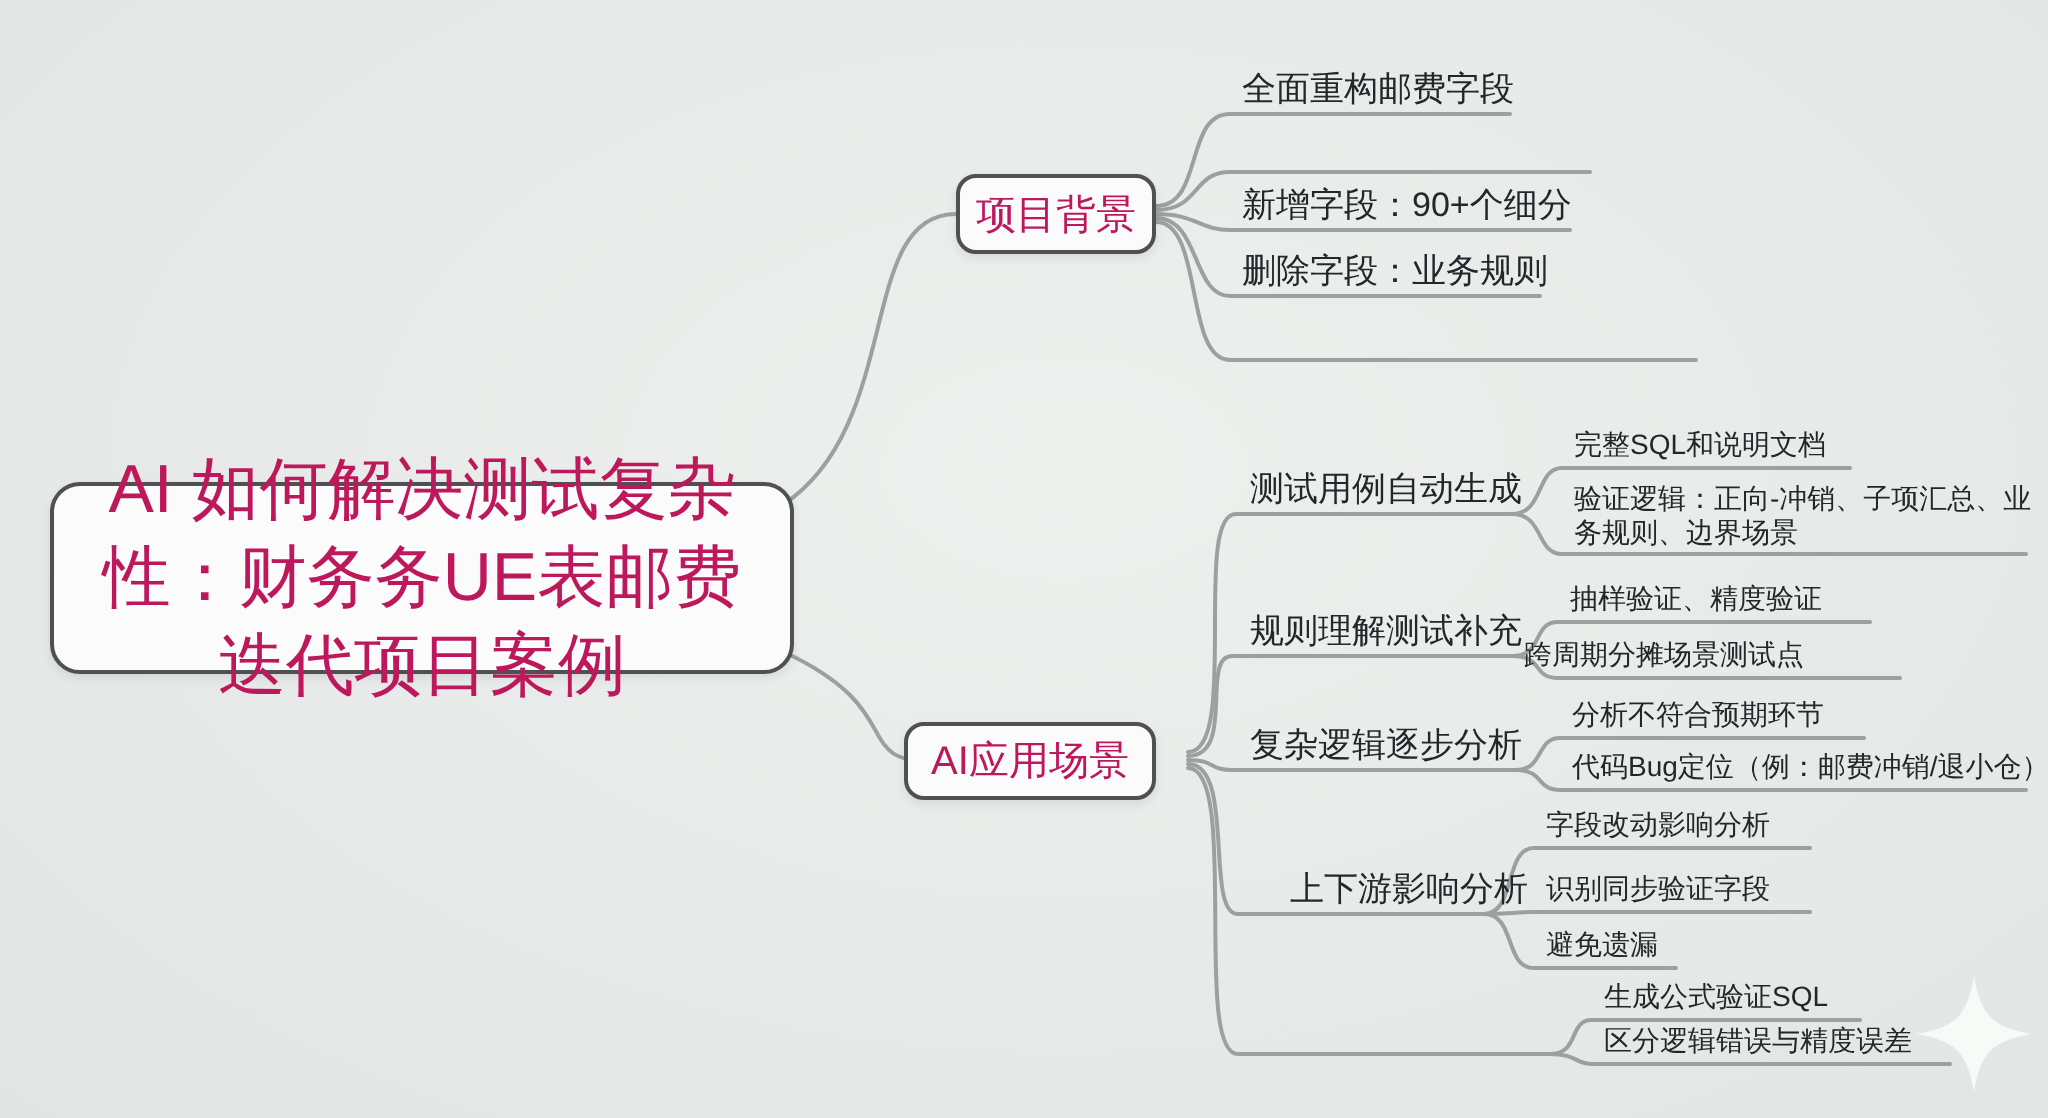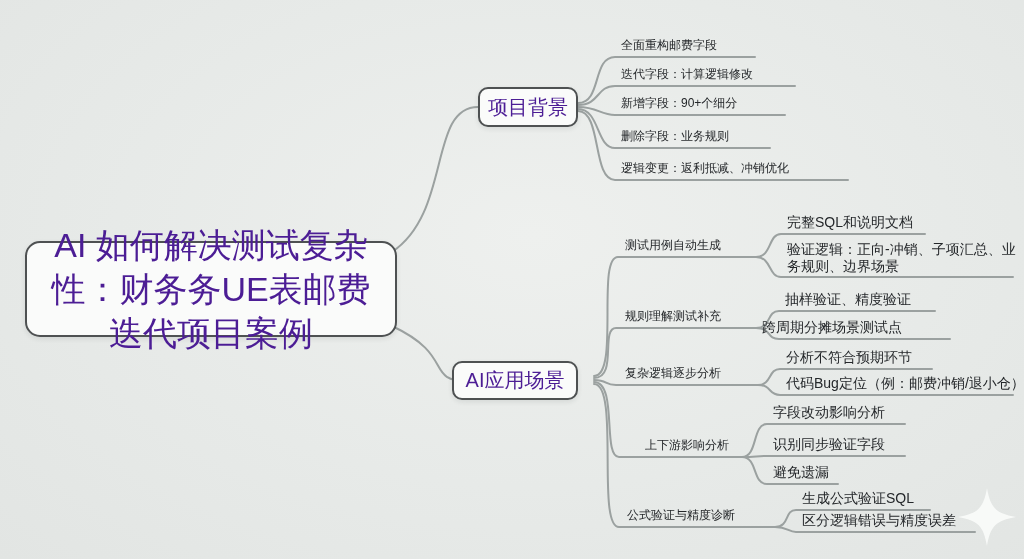--- a/index.html
+++ b/index.html
@@ -5,28 +5,28 @@
   html,body{margin:0;padding:0;}
   body{font-family:"Liberation Sans","DejaVu Sans",sans-serif;}
   .stage{
     position:relative;width:1024px;height:559px;overflow:hidden;
     background:radial-gradient(ellipse at 52% 42%, #eef0ee 0%, #e7eae8 55%, #e2e5e3 100%);
   }
   .edges{position:absolute;left:0;top:0;width:1024px;height:559px;}
   .node{
     position:absolute;display:flex;align-items:center;justify-content:center;
     background:#fafbfa;border:2.5px solid #4e5152;border-radius:12px;
-    color:#4c1d95;text-align:center;box-sizing:border-box;
+    color:#be185d;text-align:center;box-sizing:border-box;
     box-shadow:0 2px 5px rgba(40,45,45,0.10);
   }
   .node.central{font-size:34px;font-weight:500;line-height:44px;border-radius:15px;padding:0 14px;}
   .node.branch{font-size:20px;font-weight:500;border-radius:10px;}
   .leaf{
     position:absolute;color:#24272a;white-space:nowrap;
-    font-size:12px;line-height:20px;font-weight:400;
+    font-size:17px;line-height:20px;font-weight:400;
   }
   .leaf.small{font-size:14px;line-height:17px;}
   .leaf.wrap{white-space:normal;}
 </style>
 </head>
 <body>
 
 <div class="stage">
 
   <svg class="edges" viewBox="0 0 1024 559" xmlns="http://www.w3.org/2000/svg">
@@ -72,30 +72,27 @@
   </div>
 
   <div class="node branch" style="left:478px;top:87px;width:100px;height:40px;">
     <span>项目背景</span>
   </div>
   <div class="node branch" style="left:452px;top:361px;width:126px;height:39px;">
     <span>AI应用场景</span>
   </div>
 
   <div class="leaf" style="left:621px;top:35px;">全面重构邮费字段</div>
-  <div class="leaf" style="left:621px;top:64px;">迭代字段：计算逻辑修改</div>
   <div class="leaf" style="left:621px;top:93px;">新增字段：90+个细分</div>
   <div class="leaf" style="left:621px;top:126px;">删除字段：业务规则</div>
-  <div class="leaf" style="left:621px;top:158px;">逻辑变更：返利抵减、冲销优化</div>
 
   <div class="leaf" style="left:625px;top:235px;">测试用例自动生成</div>
   <div class="leaf" style="left:625px;top:306px;">规则理解测试补充</div>
   <div class="leaf" style="left:625px;top:363px;">复杂逻辑逐步分析</div>
   <div class="leaf" style="left:629px;top:435px;margin-left:16px;">上下游影响分析</div>
-  <div class="leaf" style="left:627px;top:505px;">公式验证与精度诊断</div>
 
   <div class="leaf small" style="left:787px;top:214px;">完整SQL和说明文档</div>
   <div class="leaf small wrap" style="left:787px;top:241px;width:234px;">验证逻辑：正向-冲销、子项汇总、业务规则、边界场景</div>
 
   <div class="leaf small" style="left:785px;top:291px;">抽样验证、精度验证</div>
   <div class="leaf small" style="left:762px;top:319px;">跨周期分摊场景测试点</div>
 
   <div class="leaf small" style="left:786px;top:349px;">分析不符合预期环节</div>
   <div class="leaf small" style="left:786px;top:375px;">代码Bug定位（例：邮费冲销/退小仓）</div>
 

